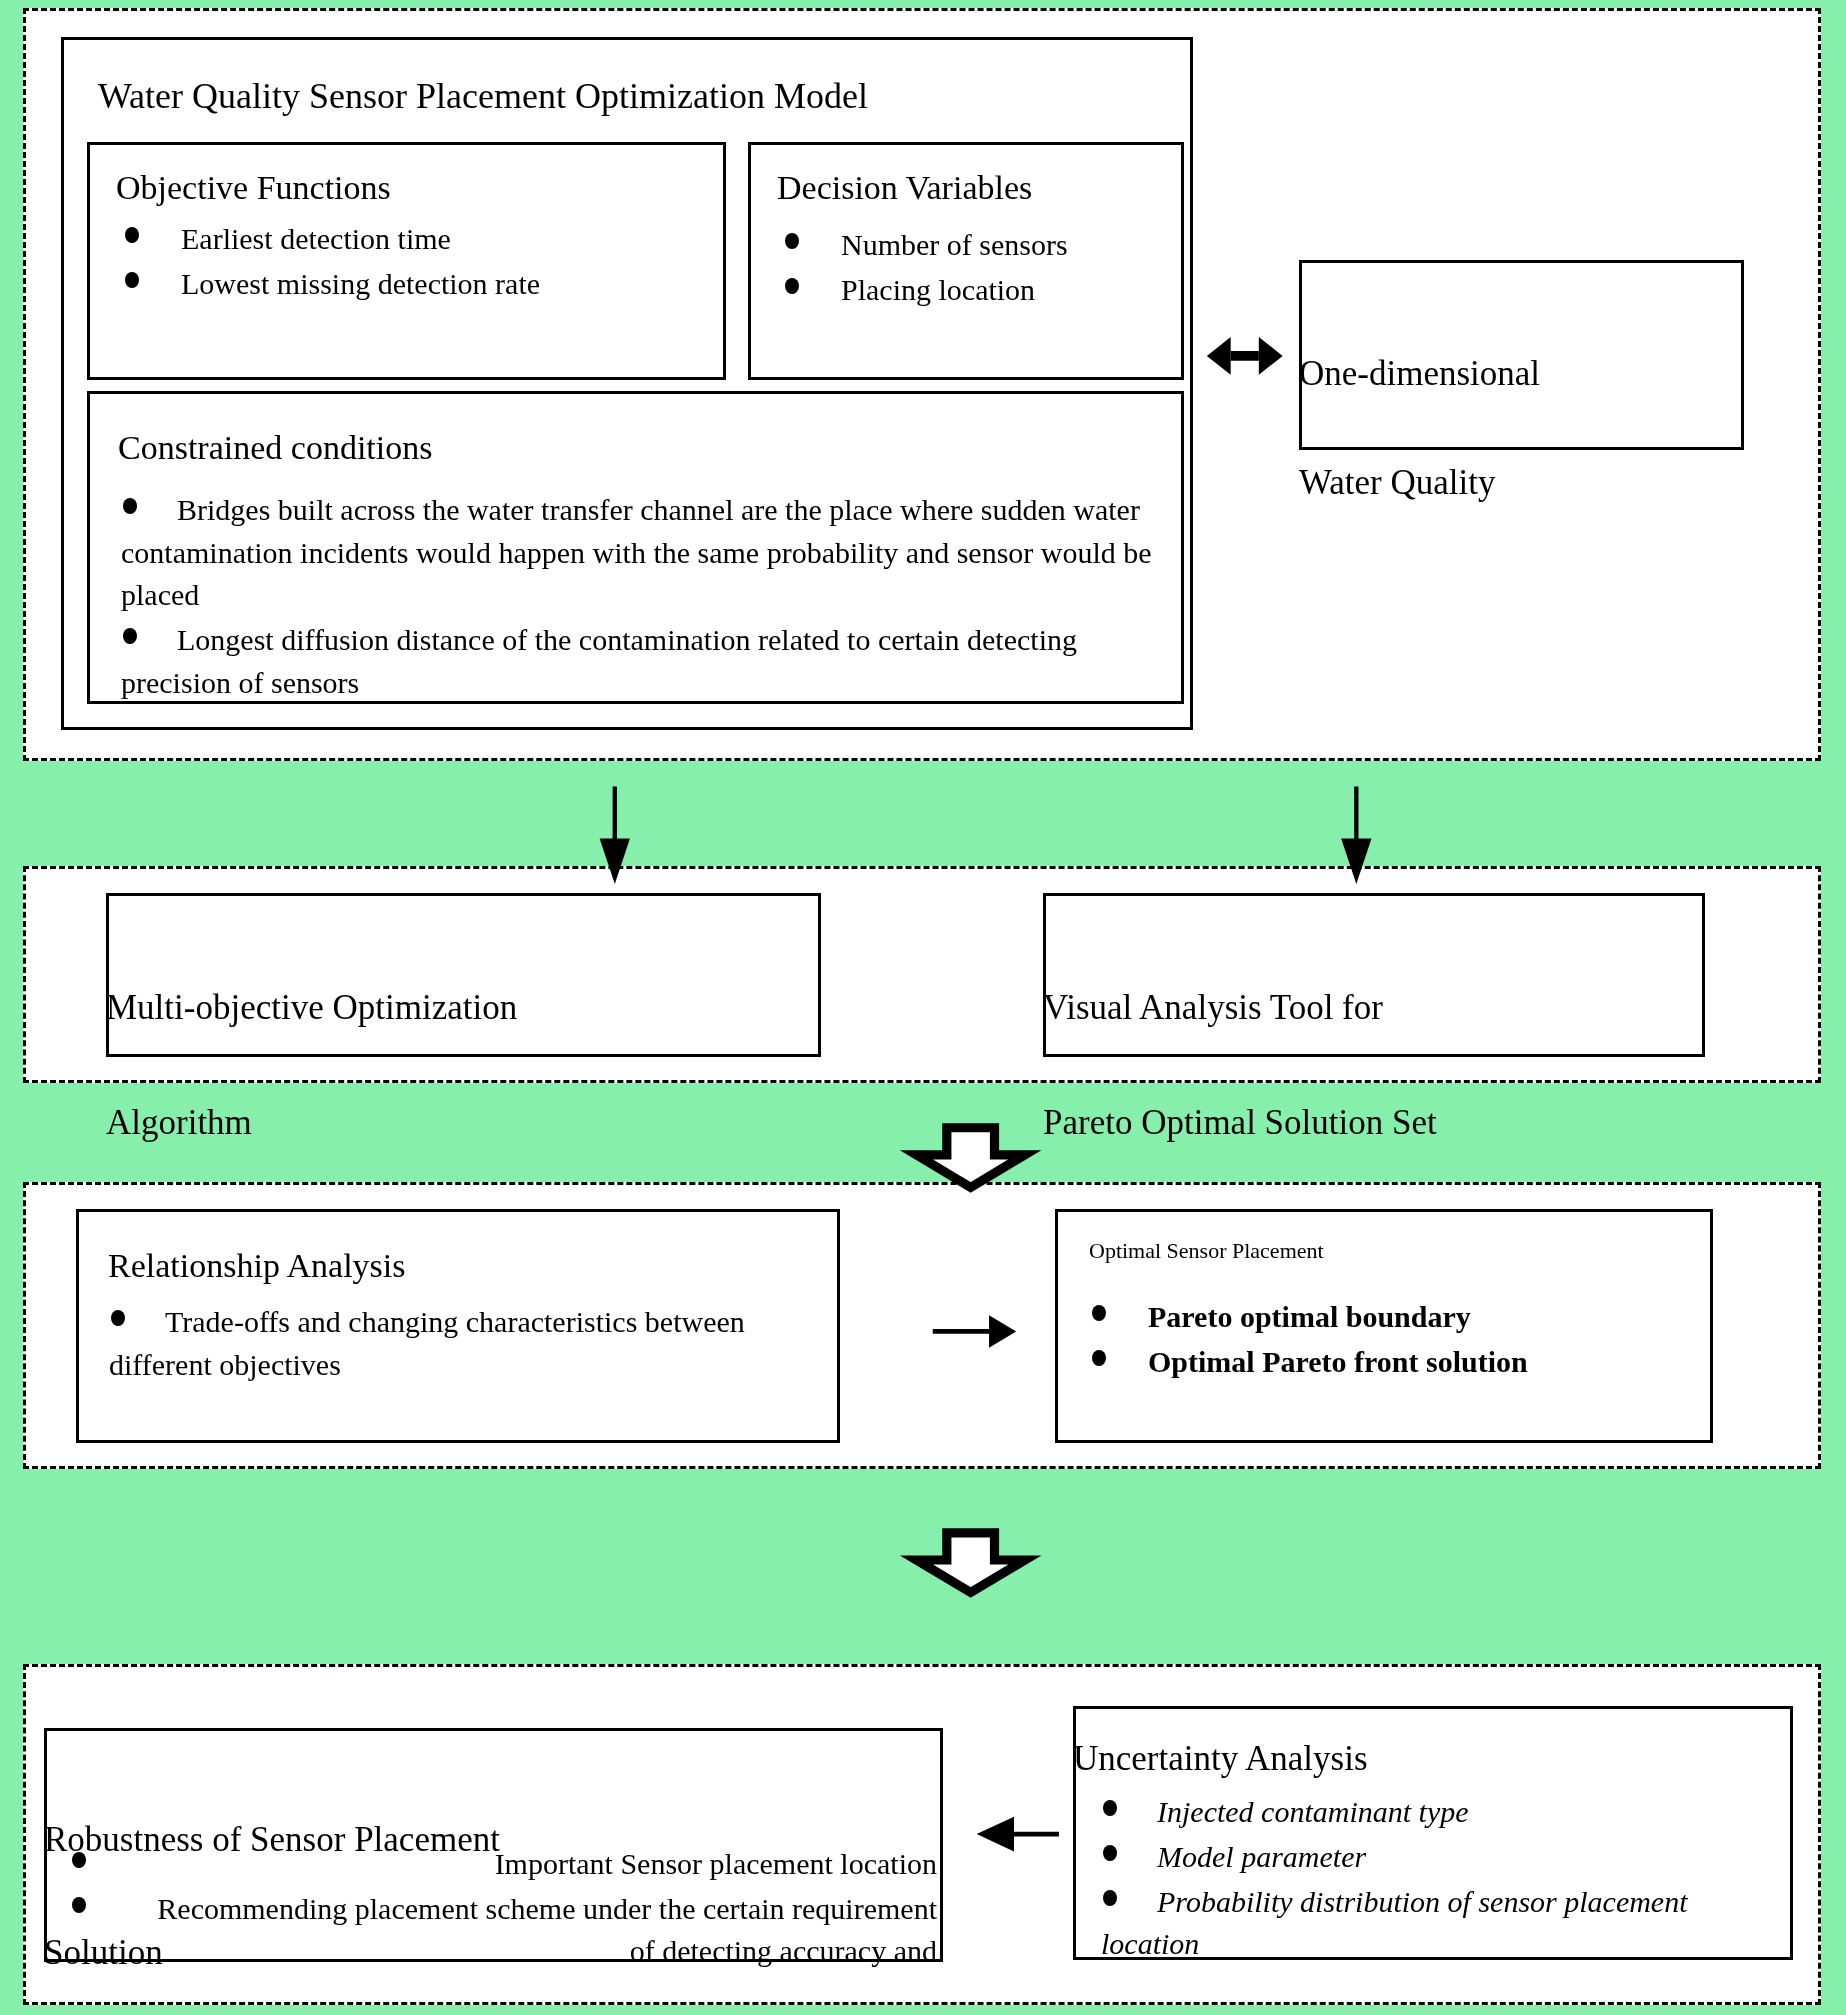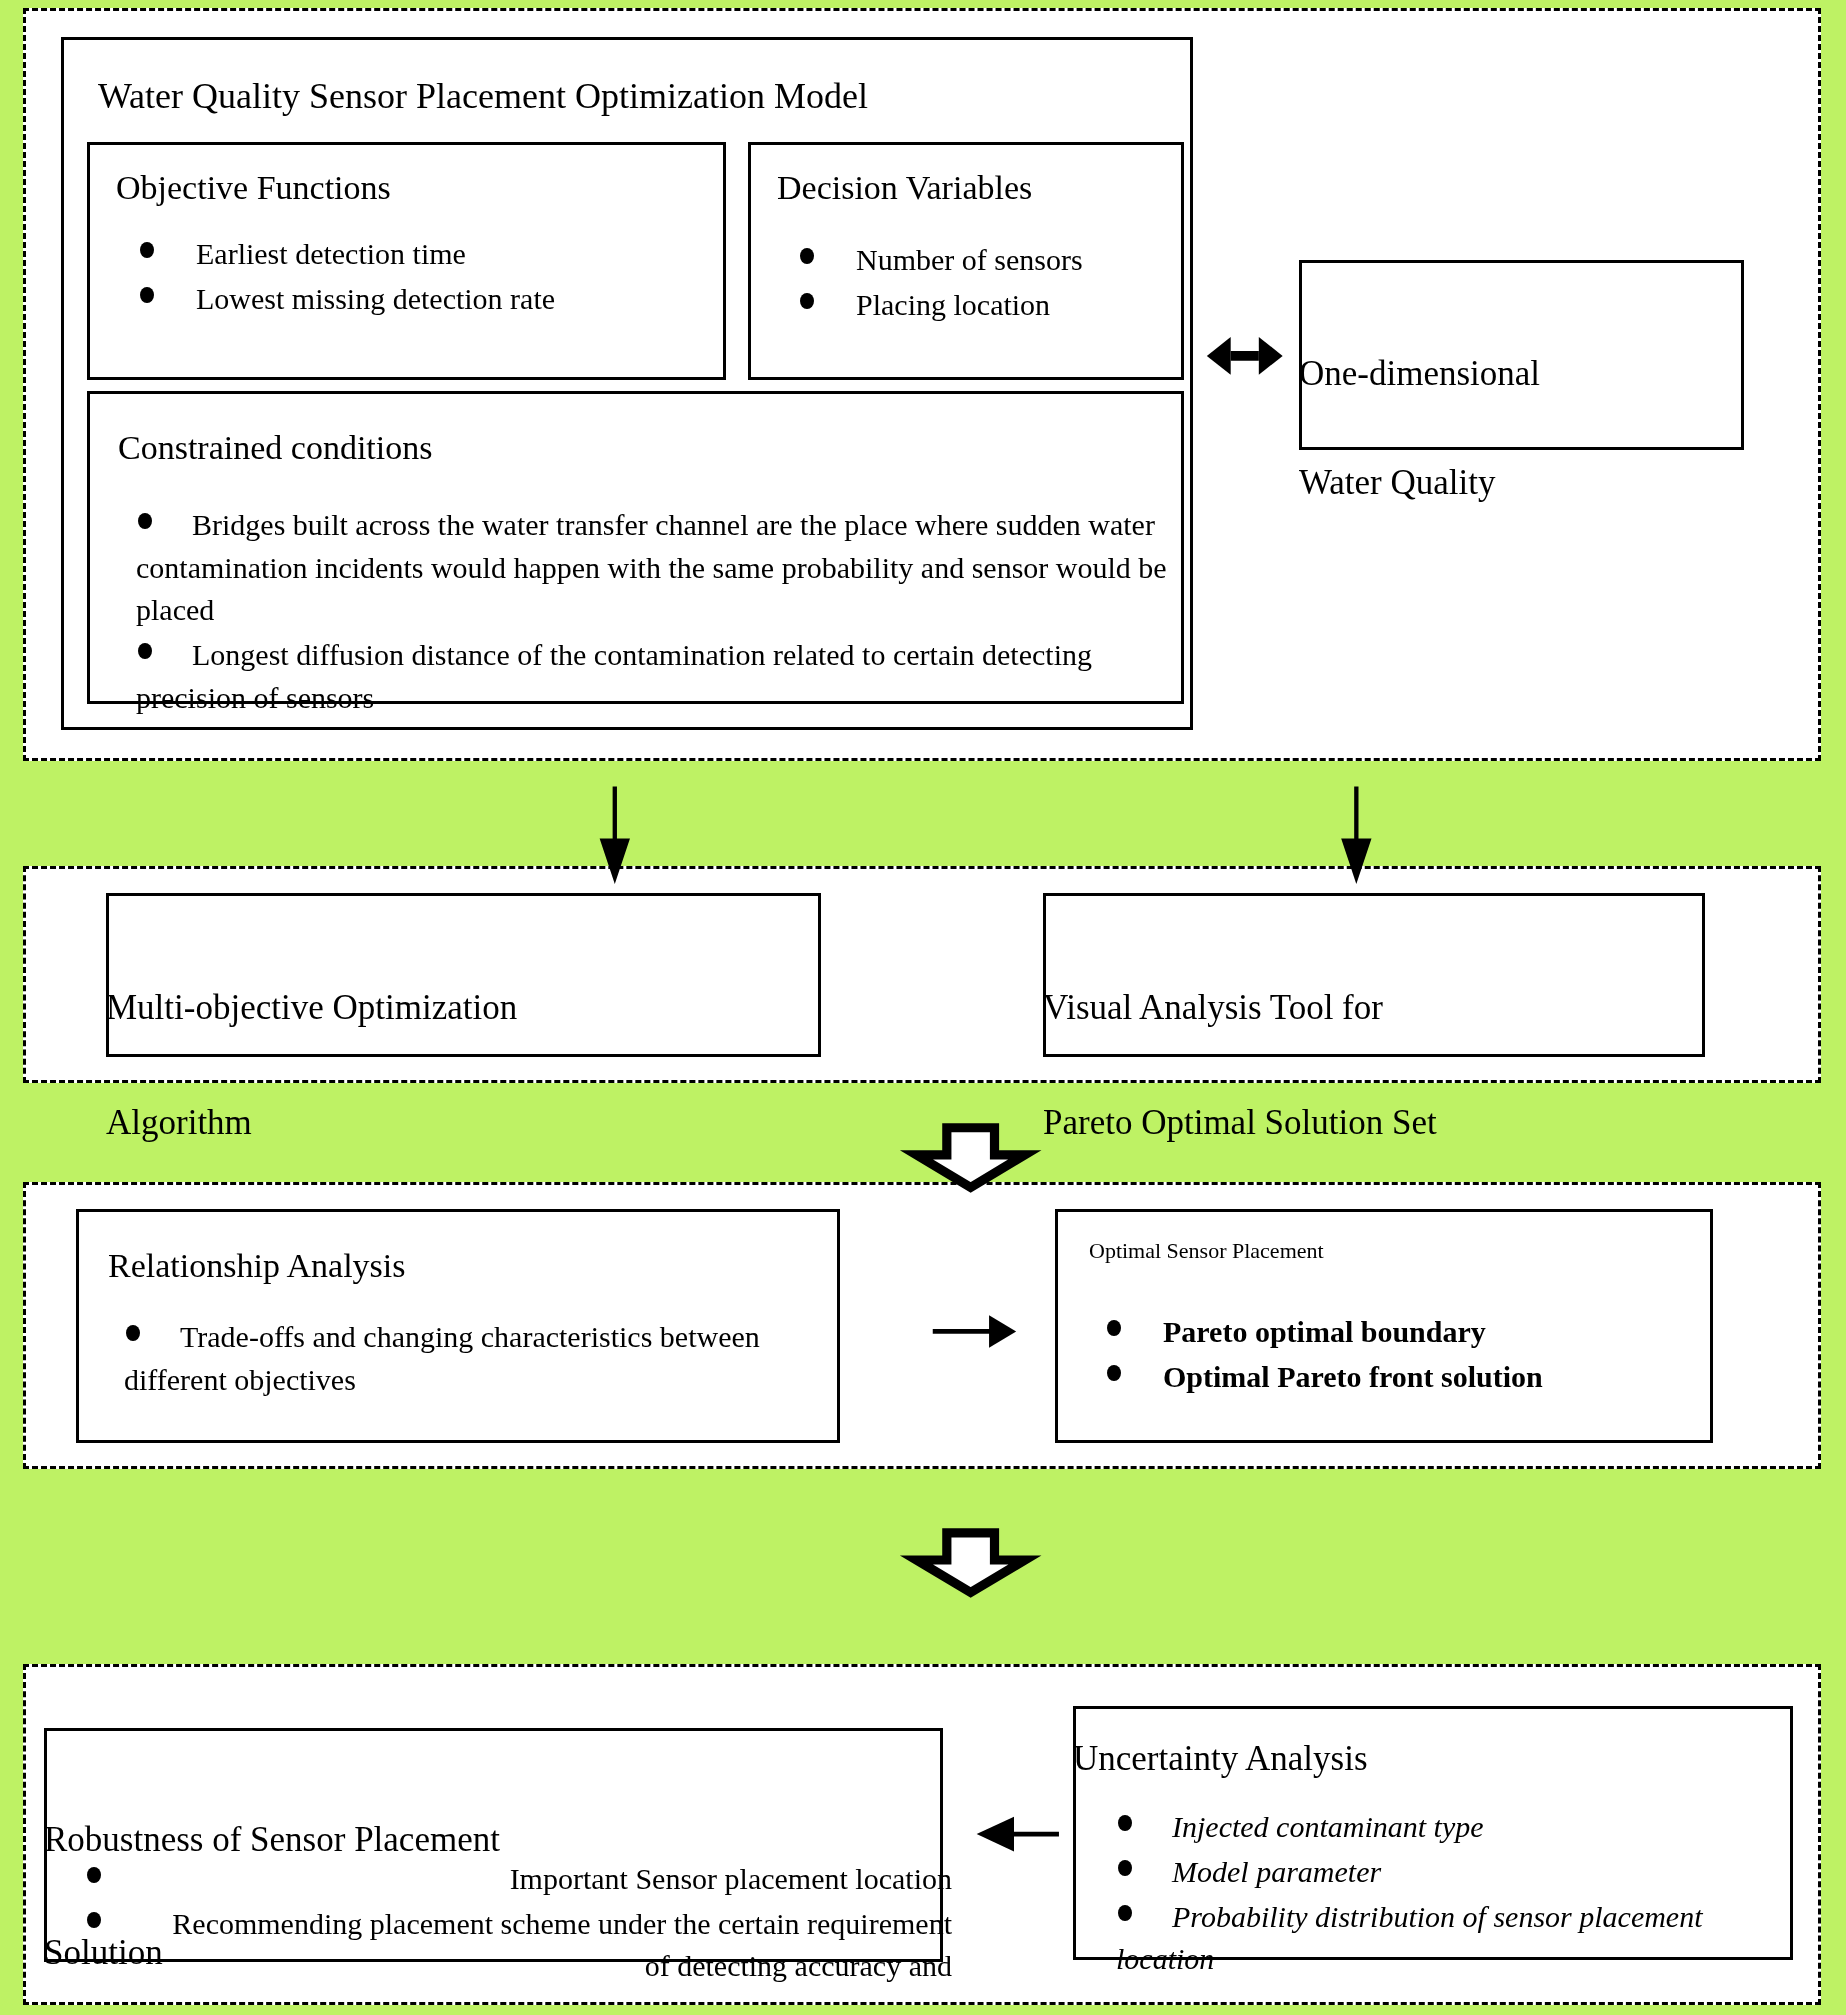--- a/index.html
+++ b/index.html
@@ -4,21 +4,21 @@
 <style>
   html, body {
     margin: 0;
     padding: 0;
     background: #ffffff;
   }
   #page {
     position: relative;
     width: 1846px;
     height: 2015px;
-    background: #bef264;
+    background: #86efac;
     font-family: "Liberation Serif", "DejaVu Serif", serif;
     color: #000000;
     overflow: hidden;
   }
   .dashed-panel {
     position: absolute;
     border: 3.8px dashed #000000;
     box-sizing: border-box;
     background: #ffffff;
   }
@@ -31,21 +31,21 @@
   .box-title {
     font-size: 34px;
     line-height: 1.15;
     white-space: pre-line;
   }
   .box-title.center {
     text-align: left;
   }
   .bullet-list {
     list-style: none;
-    margin: 16px;
+    margin: 1px;
     padding: 0;
   }
   .bullet-list li {
     position: relative;
     font-size: 30px;
     line-height: 1.42;
     margin: 0 0 2.2px 0;
   }
   .bullet-list li .bullet {
     position: absolute;

